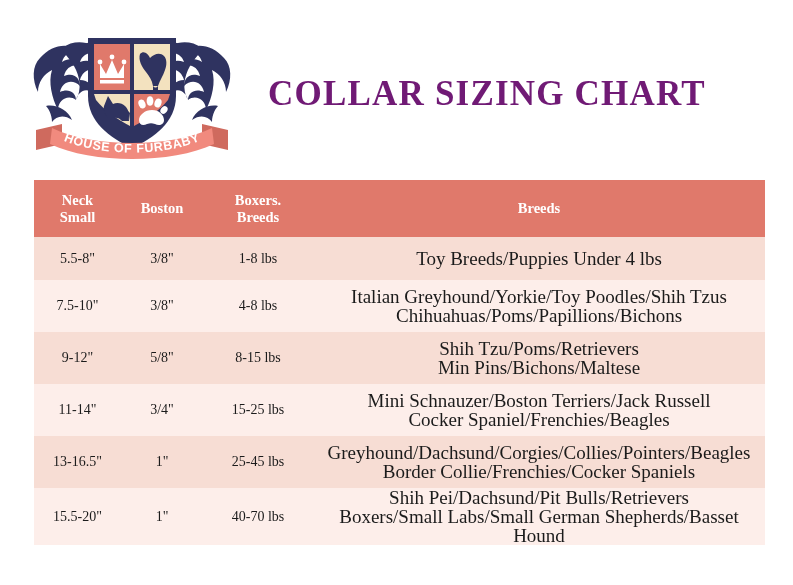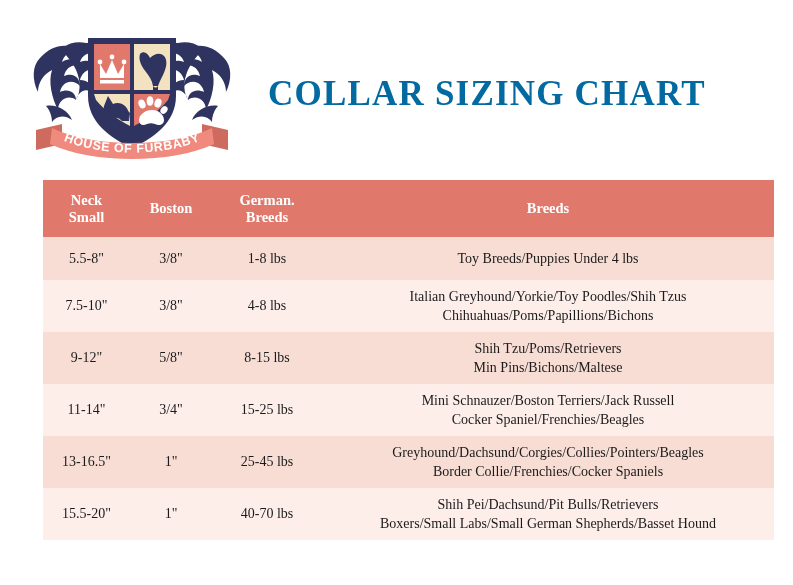--- a/index.html
+++ b/index.html
@@ -35,29 +35,29 @@
 
   #page-title {
     position: absolute;
     left: 268px;
     top: 74px;
     width: 500px;
     font-family: "Liberation Serif", serif;
     font-weight: bold;
     font-size: 35px;
     letter-spacing: 1.2px;
-    color: #0369a1;
+    color: #701a75;
     text-align: left;
     white-space: nowrap;
   }
 
   
   #sizing-table {
     position: absolute;
-    left: 43px;
+    left: 34px;
     top: 180px;
     width: 731px;
     border-collapse: collapse;
     table-layout: fixed;
   }
   #sizing-table th,
   #sizing-table td {
     border: none;
     padding: 0;
     margin: 0;
@@ -86,21 +86,21 @@
     text-align: center;
     vertical-align: middle;
     border-right: 2px solid #ffffff;
   }
   tbody tr td:last-child { border-right: none; }
 
   tbody tr.row-dark td { background: #f7ddd4; }
   tbody tr.row-light td { background: #fdeeea; }
 
   td.cell-breeds {
-    font-size: 14px;
+    font-size: 19px;
     line-height: 19px;
   }
   td.cell-breeds .breed-line { display: block; }
 
   .col-neck   { width: 87px;  }
   .col-width  { width: 82px;  }
   .col-weight { width: 110px; }
   .col-breeds { width: 452px; }
 
   tr.row-h1 td { height: 43px; }
@@ -187,21 +187,21 @@
   <thead>
     <tr>
       <th>
         <span class="hdr-line">Neck</span>
         <span class="hdr-line">Small</span>
       </th>
       <th>
         <span class="hdr-line">Boston</span>
       </th>
       <th>
-        <span class="hdr-line">German.</span>
+        <span class="hdr-line">Boxers.</span>
         <span class="hdr-line">Breeds</span>
       </th>
       <th>
         <span class="hdr-line">Breeds</span>
       </th>
     </tr>
   </thead>
   <tbody>
 
     <tr class="row-dark row-h1">

